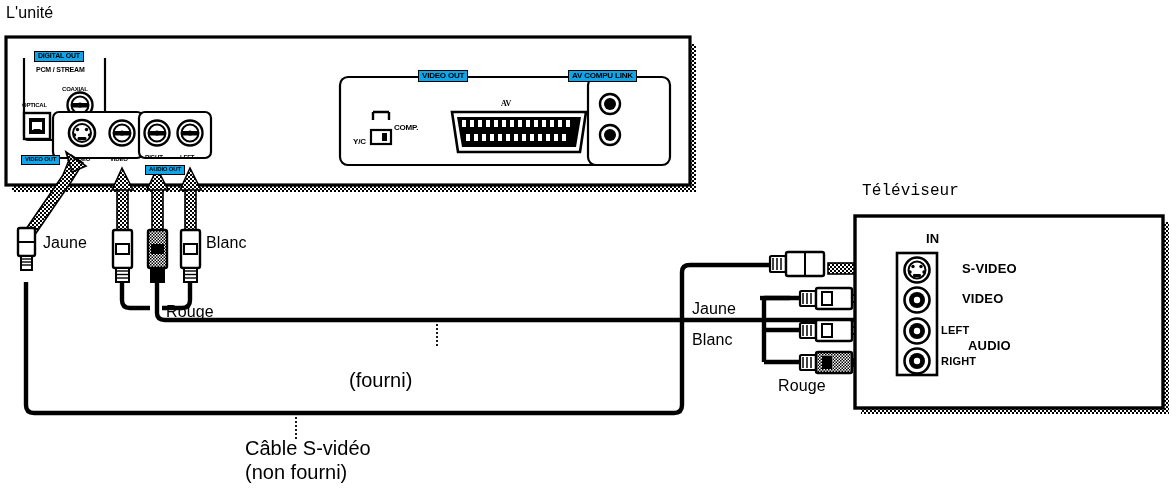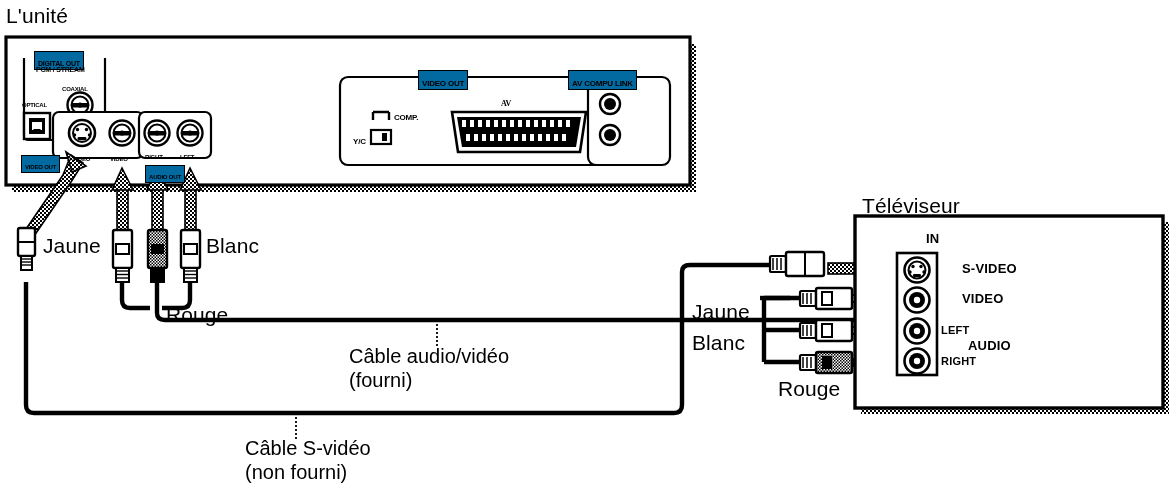--- a/index.html
+++ b/index.html
@@ -25,21 +25,21 @@
     top: 0;
   }
   .lbl {
     position: absolute;
     white-space: nowrap;
     line-height: 1.15;
     color: #000;
   }
   
   .cap {
-    font-size: 21px;
+    font-size: 16px;
     font-weight: 400;
     letter-spacing: 0.1px;
   }
   .cap2 {
     font-size: 20px;
     font-weight: 400;
   }
   
   .silk {
     font-size: 7px;
@@ -63,23 +63,23 @@
     font-weight: 700;
     letter-spacing: 0.2px;
     padding-left: 21px;
   }
   .tvlbl-sm {
     font-size: 11px;
     font-weight: 700;
     letter-spacing: 0.2px;
   }
   .boxed {
-    background: #0369a1;
+    background: #0ea5e9;
     border: 1.6px solid #000;
-    padding: 8px 3px 1px 3px;
+    padding: 0px 3px 1px 3px;
   }
 </style>
 </head>
 <body>
 
 <div id="stage">
 
   <svg width="1176" height="493" viewBox="0 0 1176 493">
     <defs>
 
@@ -411,39 +411,38 @@
   <div class="lbl silk6 boxed" style="left:21px; top:155px;">VIDEO OUT</div>
   <div class="lbl silk6" style="left:67px; top:156px;">S-VIDEO</div>
   <div class="lbl silk6" style="left:110px; top:156px;">VIDEO</div>
 
   <div class="lbl silk6" style="left:145px; top:154px;">RIGHT</div>
   <div class="lbl silk6" style="left:180px; top:154px;">LEFT</div>
   <div class="lbl silk6 boxed" style="left:145px; top:165px;">AUDIO OUT</div>
 
   <div class="lbl silk8 boxed" style="left:418px; top:70px;">VIDEO OUT</div>
   <div class="lbl silk8" style="left:353px; top:113px;margin-top:24px;">Y/C</div>
-  <div class="lbl silk8" style="left:394px; top:113px;">COMP.</div>
+  <div class="lbl silk8" style="left:394px; top:123px;">COMP.</div>
   <div class="lbl silk8" style="left:501px; top:99px;font-family:Liberation Serif, serif;">AV</div>
 
   <div class="lbl silk8 boxed" style="left:568px; top:70px;">AV COMPU LINK</div>
 
   <div class="lbl cap" style="left:43px; top:234px;">Jaune</div>
   <div class="lbl cap" style="left:206px; top:234px;">Blanc</div>
   <div class="lbl cap" style="left:166px; top:303px;">Rouge</div>
 
   <div class="lbl cap" style="left:692px; top:300px;">Jaune</div>
   <div class="lbl cap" style="left:692px; top:331px;">Blanc</div>
   <div class="lbl cap" style="left:778px; top:377px;">Rouge</div>
 
-  <div class="lbl cap2" style="left:349px; top:345px;">Câble audio/vidéo</div>
   <div class="lbl cap2" style="left:349px; top:369px;">(fourni)</div>
   <div class="lbl cap2" style="left:245px; top:437px;">Câble S-vidéo</div>
   <div class="lbl cap2" style="left:245px; top:461px;text-align:center;">(non fourni)</div>
 
-  <div class="lbl cap" style="left:862px; top:194px;">Téléviseur</div>
+  <div class="lbl cap" style="left:862px; top:182px;font-family:Liberation Mono, monospace;">Téléviseur</div>
   <div class="lbl tvlbl" style="left:905px; top:232px;">IN</div>
   <div class="lbl tvlbl" style="left:941px; top:262px;">S-VIDEO</div>
   <div class="lbl tvlbl" style="left:941px; top:292px;">VIDEO</div>
   <div class="lbl tvlbl-sm" style="left:941px; top:324px;">LEFT</div>
   <div class="lbl tvlbl-sm" style="left:941px; top:355px;">RIGHT</div>
   <div class="lbl tvlbl" style="left:947px; top:339px;">AUDIO</div>
 
 </div>
 
 </body></html>

